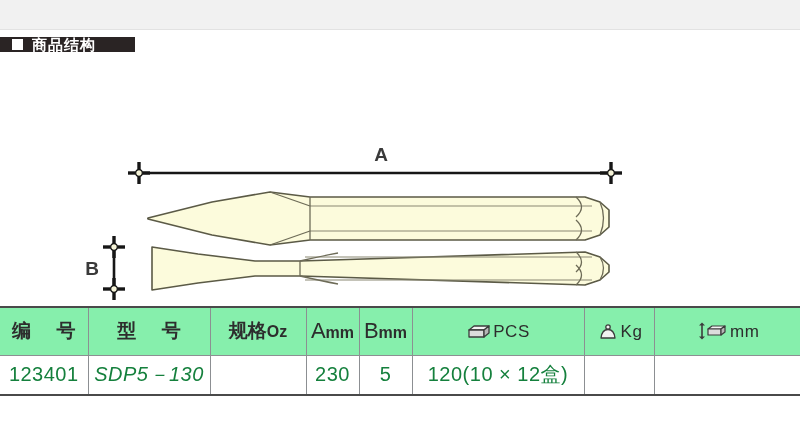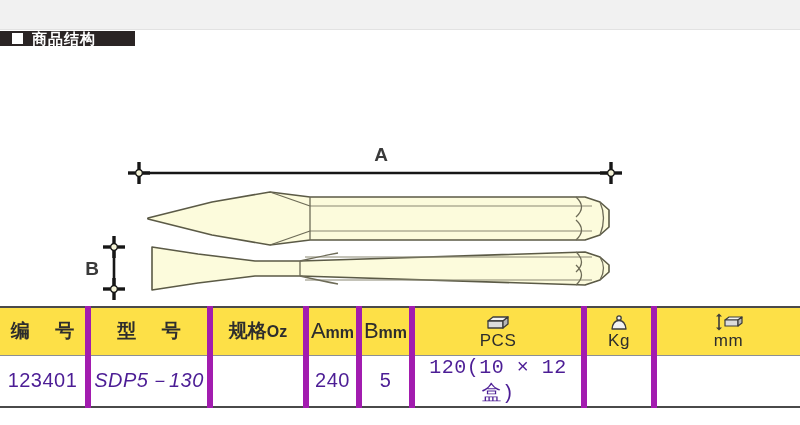--- a/index.html
+++ b/index.html
@@ -23,21 +23,21 @@
     background: #f1f1f1;
     border-bottom: 1px solid #e2e2e2;
   }
 
   
   .section-header {
     position: absolute;
     left: 0; top: 31px;
     width: 800px; height: 27px;
     display: flex;
-    align-items: flex-start;
+    align-items: center;
   }
   .section-tab {
     background: #2a2424;
     display: flex;
     align-items: center;
     padding: 0 14px 0 12px;
     gap: 9px;
     min-width: 135px;
   }
   .tab-bullet {
@@ -73,42 +73,42 @@
     position: absolute;
     left: 0; top: 306px;
     width: 800px;
   }
   table.spec {
     width: 800px;
     border-collapse: collapse;
     table-layout: fixed;
   }
   table.spec th, table.spec td {
-    border-left: 6px solid #a21caf;
+    border-left: 1px solid #a21caf;
     border-right: 1px solid #8c8f92;
     padding: 0;
     text-align: center;
     vertical-align: middle;
   }
   table.spec thead tr {
-    background: #fde047;
+    background: #86efac;
   }
   table.spec thead th {
     height: 48px;
     border-top: 2px solid #4a4a4a;
     border-bottom: 1px solid #8c8f92;
     color: #2d2d2d;
     font-size: 19px;
     font-weight: bold;
   }
   table.spec tbody td {
     height: 40px;
     border-bottom: 2px solid #4a4a4a;
     background: #ffffff;
-    color: #4c1d95;
+    color: #15803d;
     font-size: 20px;
     font-weight: normal;
   }
   table.spec th:first-child, table.spec td:first-child { border-left: none; }
   table.spec th:last-child, table.spec td:last-child { border-right: none; }
 
   .cjk-spaced {
     letter-spacing: 10px;
     padding-left: 10px;
     display: inline-block;
@@ -119,35 +119,35 @@
     vertical-align: baseline;
     letter-spacing: 0;
   }
   .hdr-big {
     font-size: 22px;
     font-weight: normal;
     letter-spacing: 0;
   }
   .hdr-stack {
     display: flex;
-    flex-direction: column;
+    flex-direction: row;
     align-items: center;
     justify-content: center;
     gap: 1px;
     line-height: 1;
   }
   .hdr-stack .glyph { height: 18px; display: flex; align-items: flex-end; }
   .hdr-stack .cap {
     font-size: 17px;
     font-weight: normal;
     letter-spacing: 0.5px;
   }
   .val-model { font-size: 21px; letter-spacing: 0.5px; font-style: italic; }
   .val-num   { font-size: 21px; letter-spacing: 0.5px; }
-  .val-pcs   { font-size: 20px; letter-spacing: 0.5px; font-family: Liberation Mono, monospace; }
+  .val-pcs   { font-size: 20px; letter-spacing: 0.5px; }
 </style>
 </head>
 <body>
 
 <div id="page">
 
   <div class="top-strip"></div>
 
   <div class="section-header">
     <div class="section-tab">
@@ -287,21 +287,21 @@
               <span class="cap">mm</span>
             </div>
           </th>
         </tr>
       </thead>
       <tbody>
         <tr>
           <td class="val-num">123401</td>
           <td class="val-model">SDP5－130</td>
           <td class="val-num"></td>
-          <td class="val-num">240</td>
+          <td class="val-num">230</td>
           <td class="val-num">5</td>
           <td class="val-pcs">120(10 × 12盒)</td>
           <td class="val-num"></td>
           <td class="val-num"></td>
         </tr>
       </tbody>
     </table>
   </div>
 
 </div>

